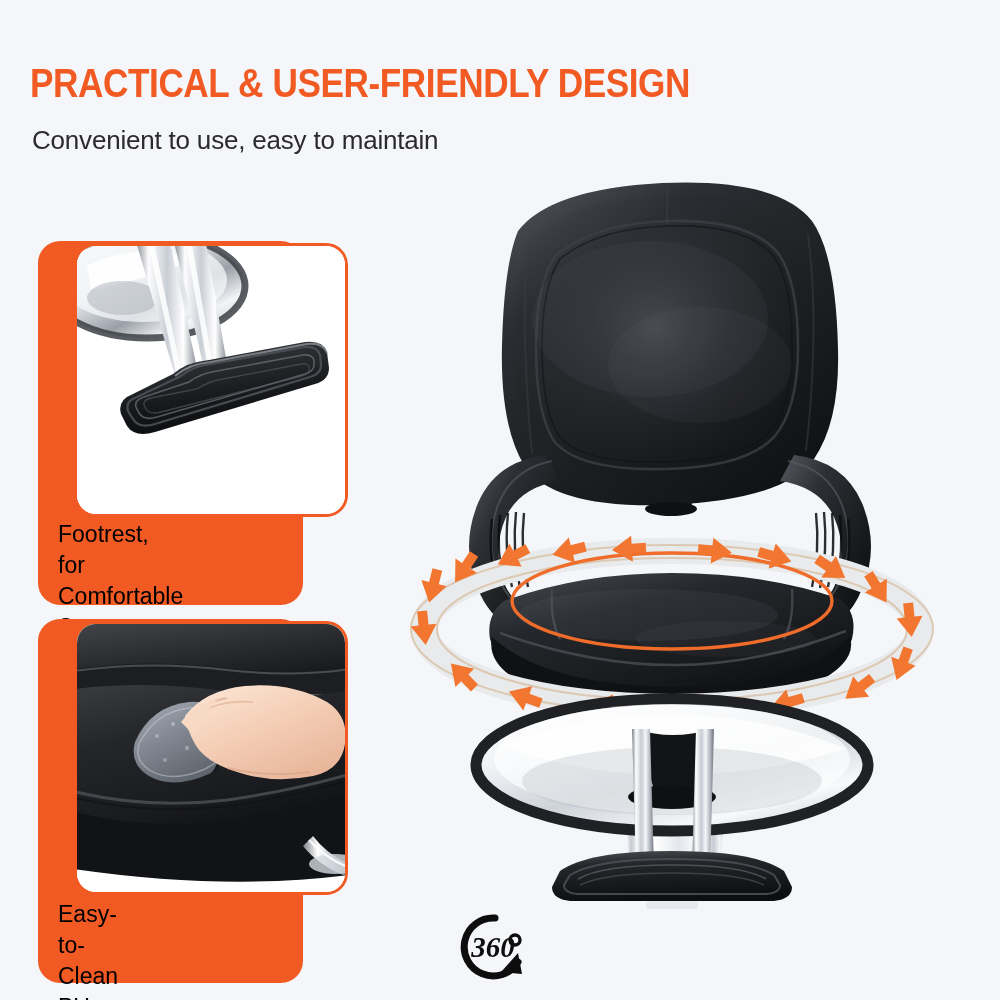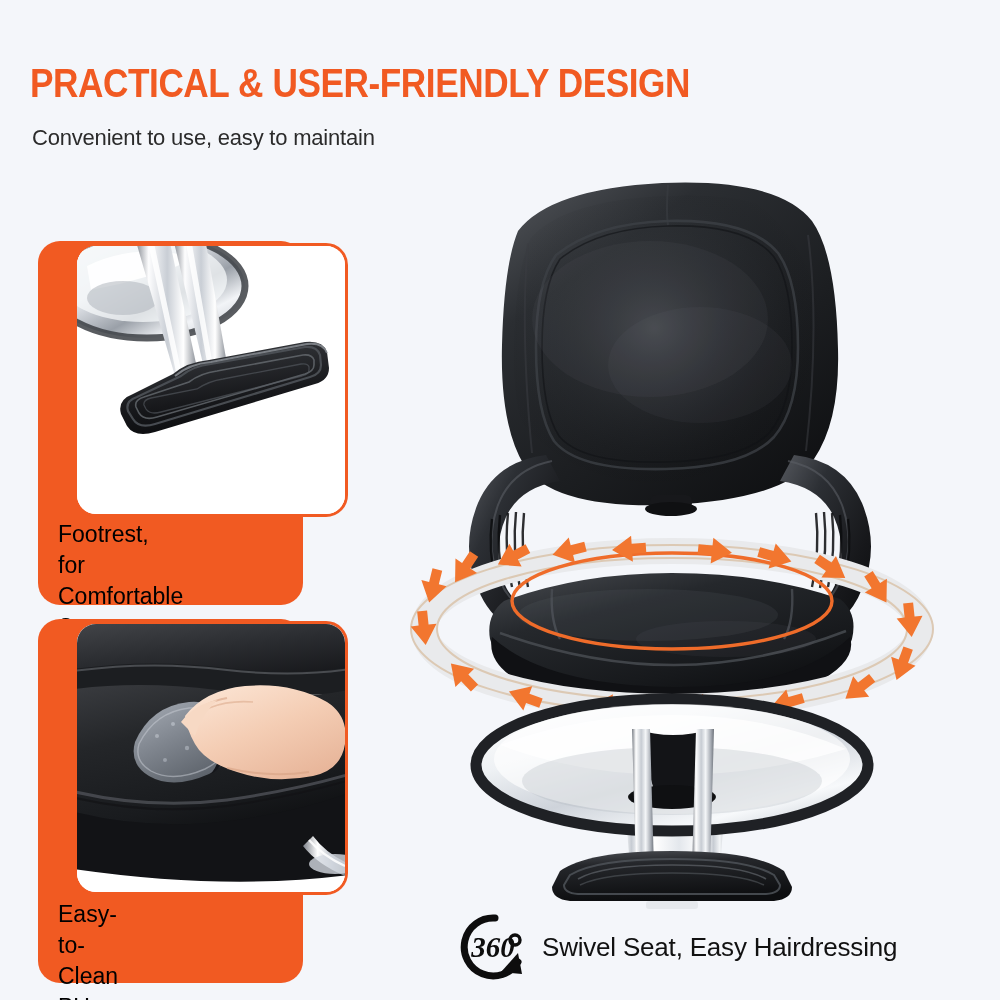--- a/index.html
+++ b/index.html
@@ -19,21 +19,21 @@
     font-weight:bold;
     font-size:40px;
     letter-spacing:-0.5px;
     color:#f15a22;
     transform:scaleX(0.88);
     transform-origin:left center;
     white-space:nowrap;
   }
   .subhead{
     position:absolute;left:32px;top:106px;
-    font-size:22px;color:#2b2b2b;
+    font-size:26px;color:#2b2b2b;
     letter-spacing:-0.2px;
     white-space:nowrap;
   }
 
   
   .feature{position:absolute;}
   .feature .orange-block{
     position:absolute;left:0;top:0;
     width:265px;height:364px;
     background:#f15a22;border-radius:22px;
@@ -55,21 +55,21 @@
   #feature-footrest .caption{top:278px;}
   #feature-clean{left:38px;top:600px;}
   #feature-clean .caption{top:280px;}
 
   
   .scene{position:absolute;inset:0;background:#ffffff;}
 
   
   .badge-row{
     position:absolute;left:460px;top:893px;
-    display:flex;align-items:center;gap:12px;
+    display:flex;align-items:center;gap:6px;
   }
   .badge-icon{position:relative;width:70px;height:70px;flex:0 0 70px;}
   .badge-text{font-size:26px;color:#111;letter-spacing:-0.2px;white-space:nowrap;}
 
   
   .chair-wrap{position:absolute;left:400px;top:150px;width:560px;height:740px;}
 </style>
 </head>
 <body>
 
@@ -444,16 +444,15 @@
 
   <div class="badge-row">
     <div class="badge-icon">
       <svg viewBox="0 0 70 70" width="70" height="70">
         <path d="M35 6 A29 29 0 1 0 58 50" fill="none" stroke="#0d0d0d" stroke-width="7" stroke-linecap="round"></path>
         <path d="M41 60 L58 41 L62 62 Z" fill="#0d0d0d"></path>
         <text x="33" y="45" text-anchor="middle" font-family="'Liberation Serif', serif" font-size="29" font-weight="bold" font-style="italic" fill="#0d0d0d">360</text>
         <circle cx="55" cy="28" r="5" fill="none" stroke="#0d0d0d" stroke-width="3.4"></circle>
       </svg>
     </div>
-    <div class="badge-text">Swivel Seat, Easy Hairdressing</div>
   </div>
 
 </div>
 
 </body></html>

